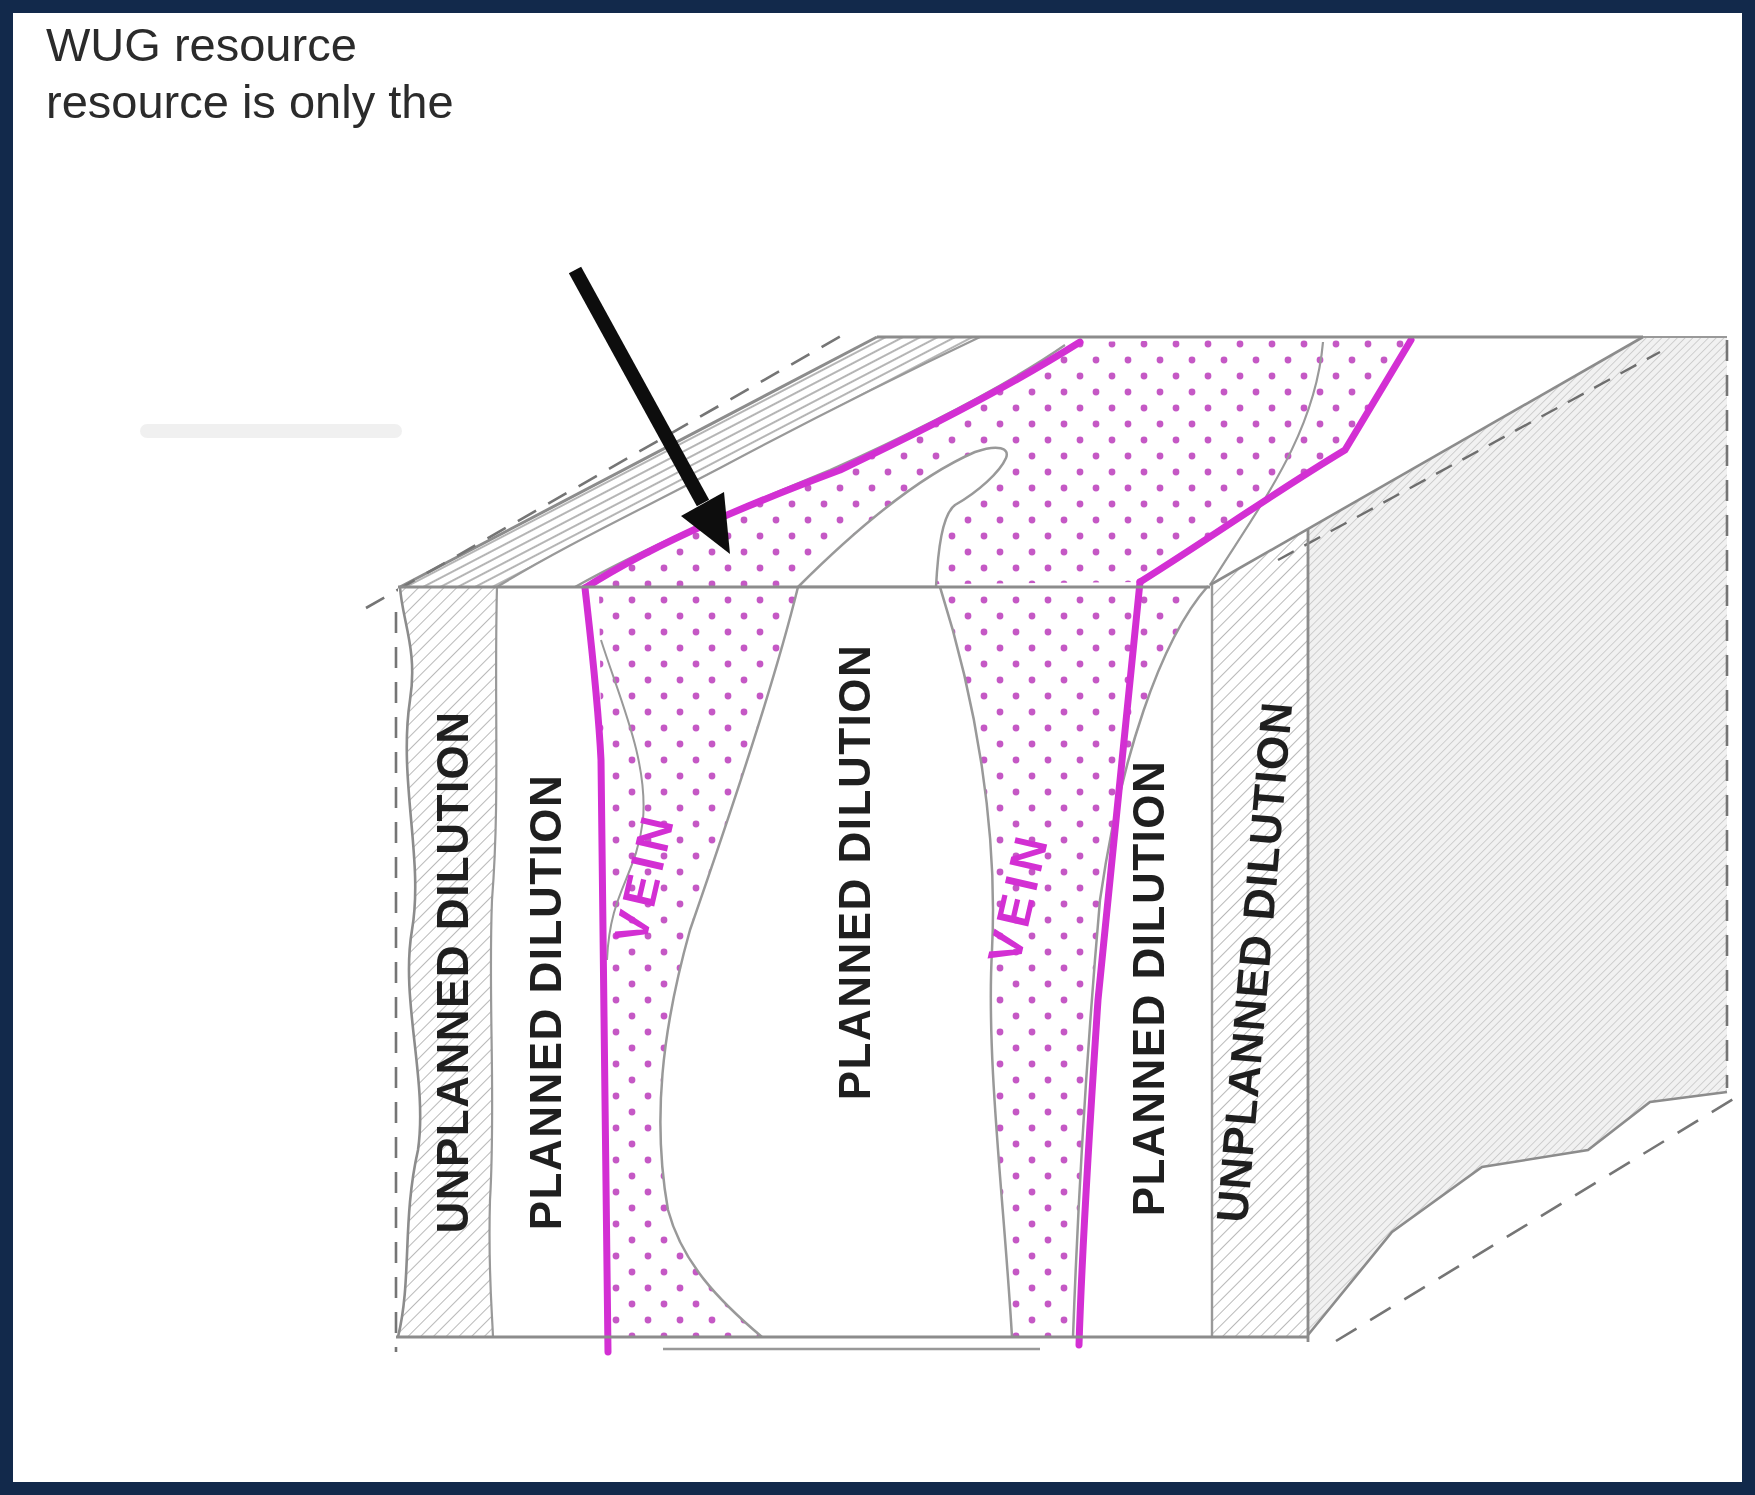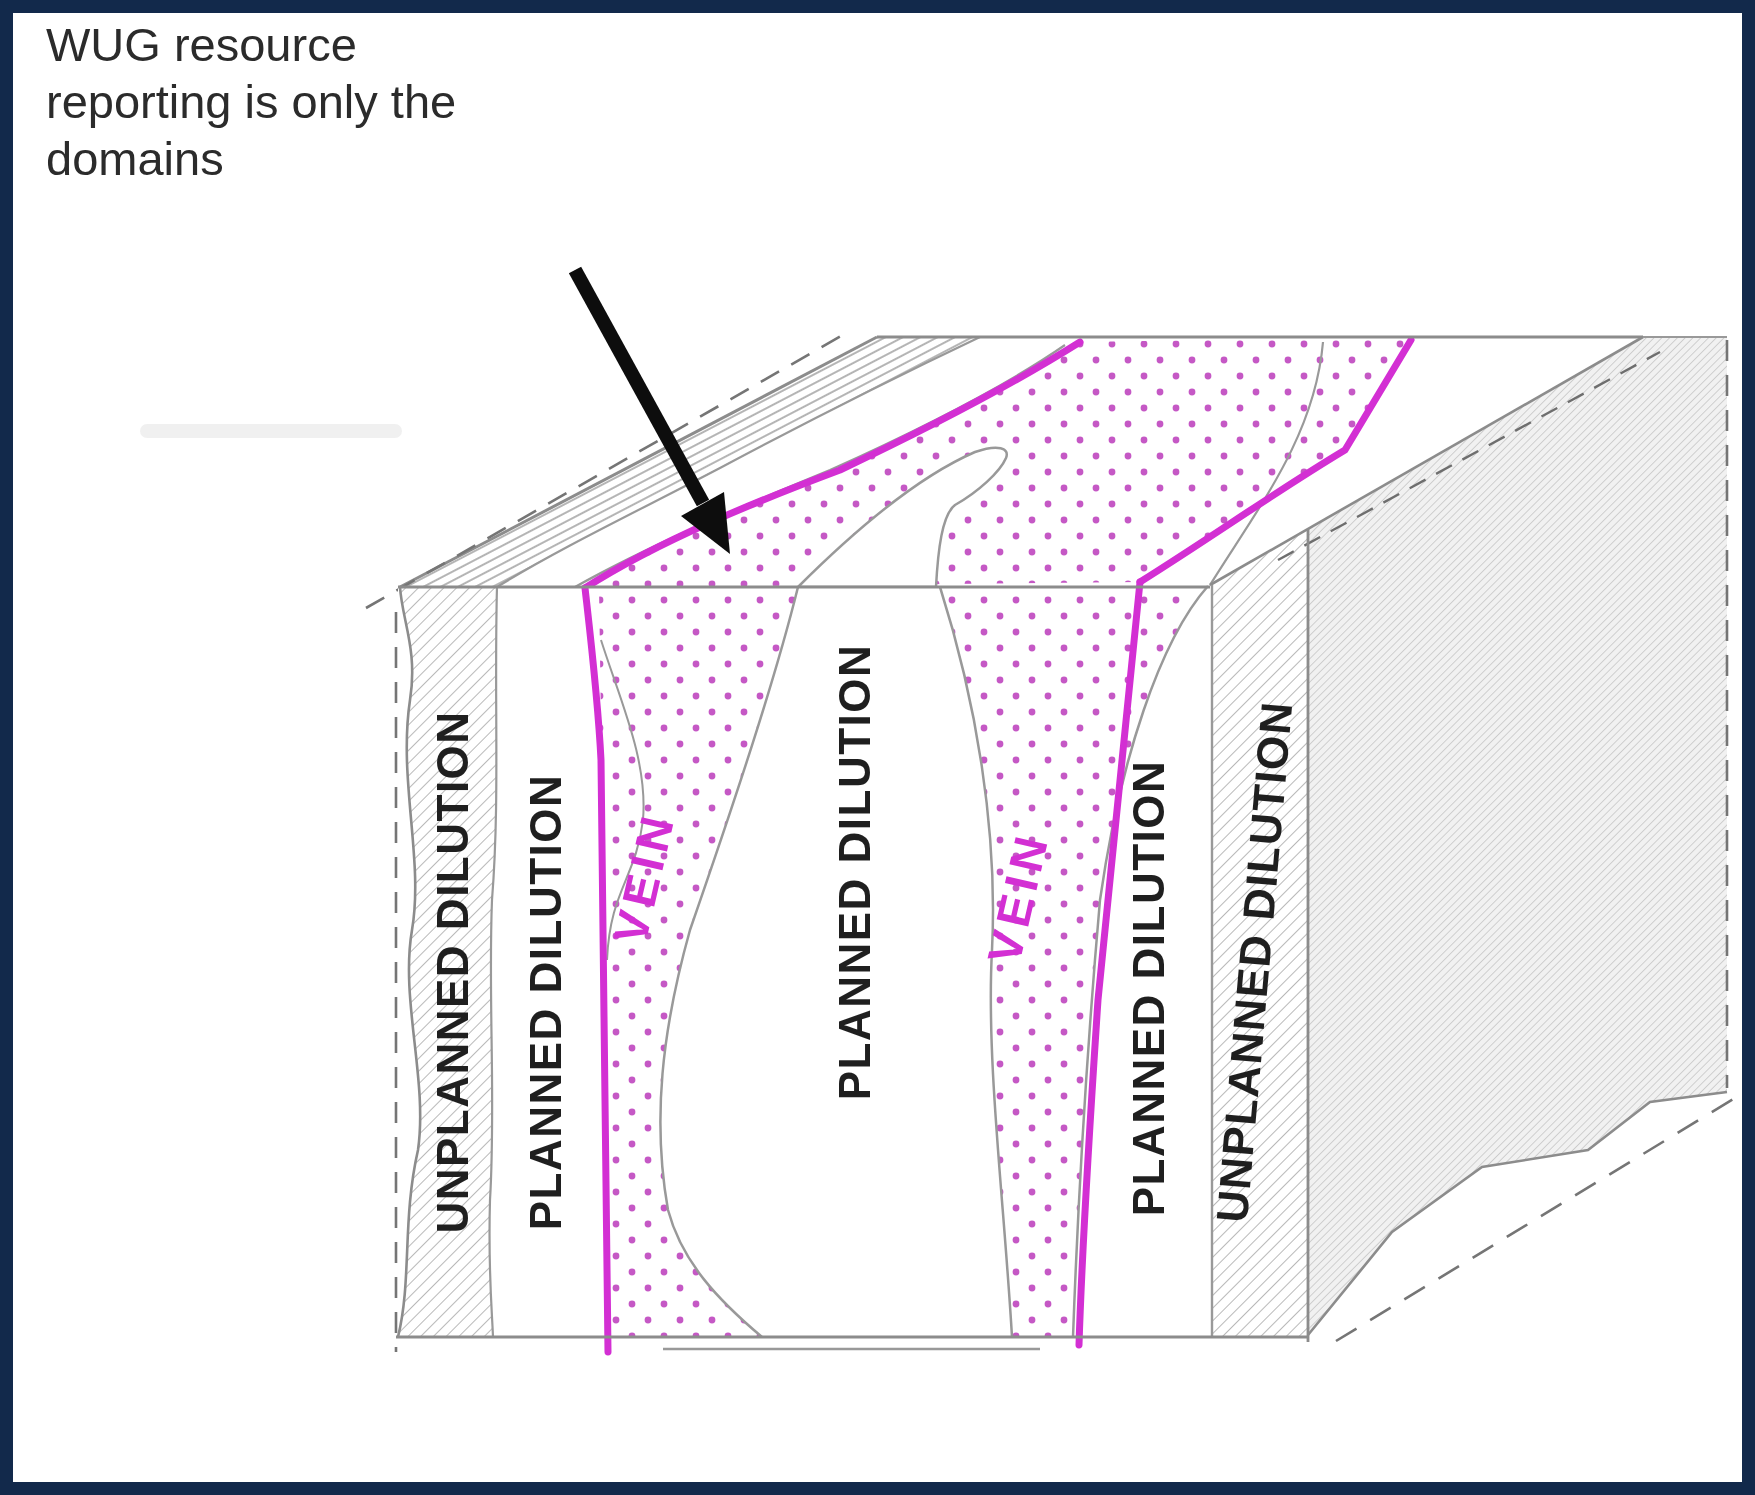--- a/index.html
+++ b/index.html
@@ -26,22 +26,21 @@
     letter-spacing:6px;fill:var(--c-magenta,#d32fd3);
   }
 </style>
 </head>
 <body>
 
 <div class="frame"></div>
 
 <div class="annotation">
   <div>WUG resource</div>
-  <div>reporting is only the</div>
-  <div>domains</div>
+  <div>resource is only the</div>
 </div>
 
 <div class="smudge"></div>
 
 <svg width="1755" height="1495" viewBox="0 0 1755 1495">
   <defs>
 
     <pattern id="dots" width="32" height="32" patternUnits="userSpaceOnUse">
       <circle cx="8" cy="8" r="3.4" style="fill:var(--c-dot,#c558c5)"></circle>
       <circle cx="24" cy="24" r="3.4" style="fill:var(--c-dot,#c558c5)"></circle>

